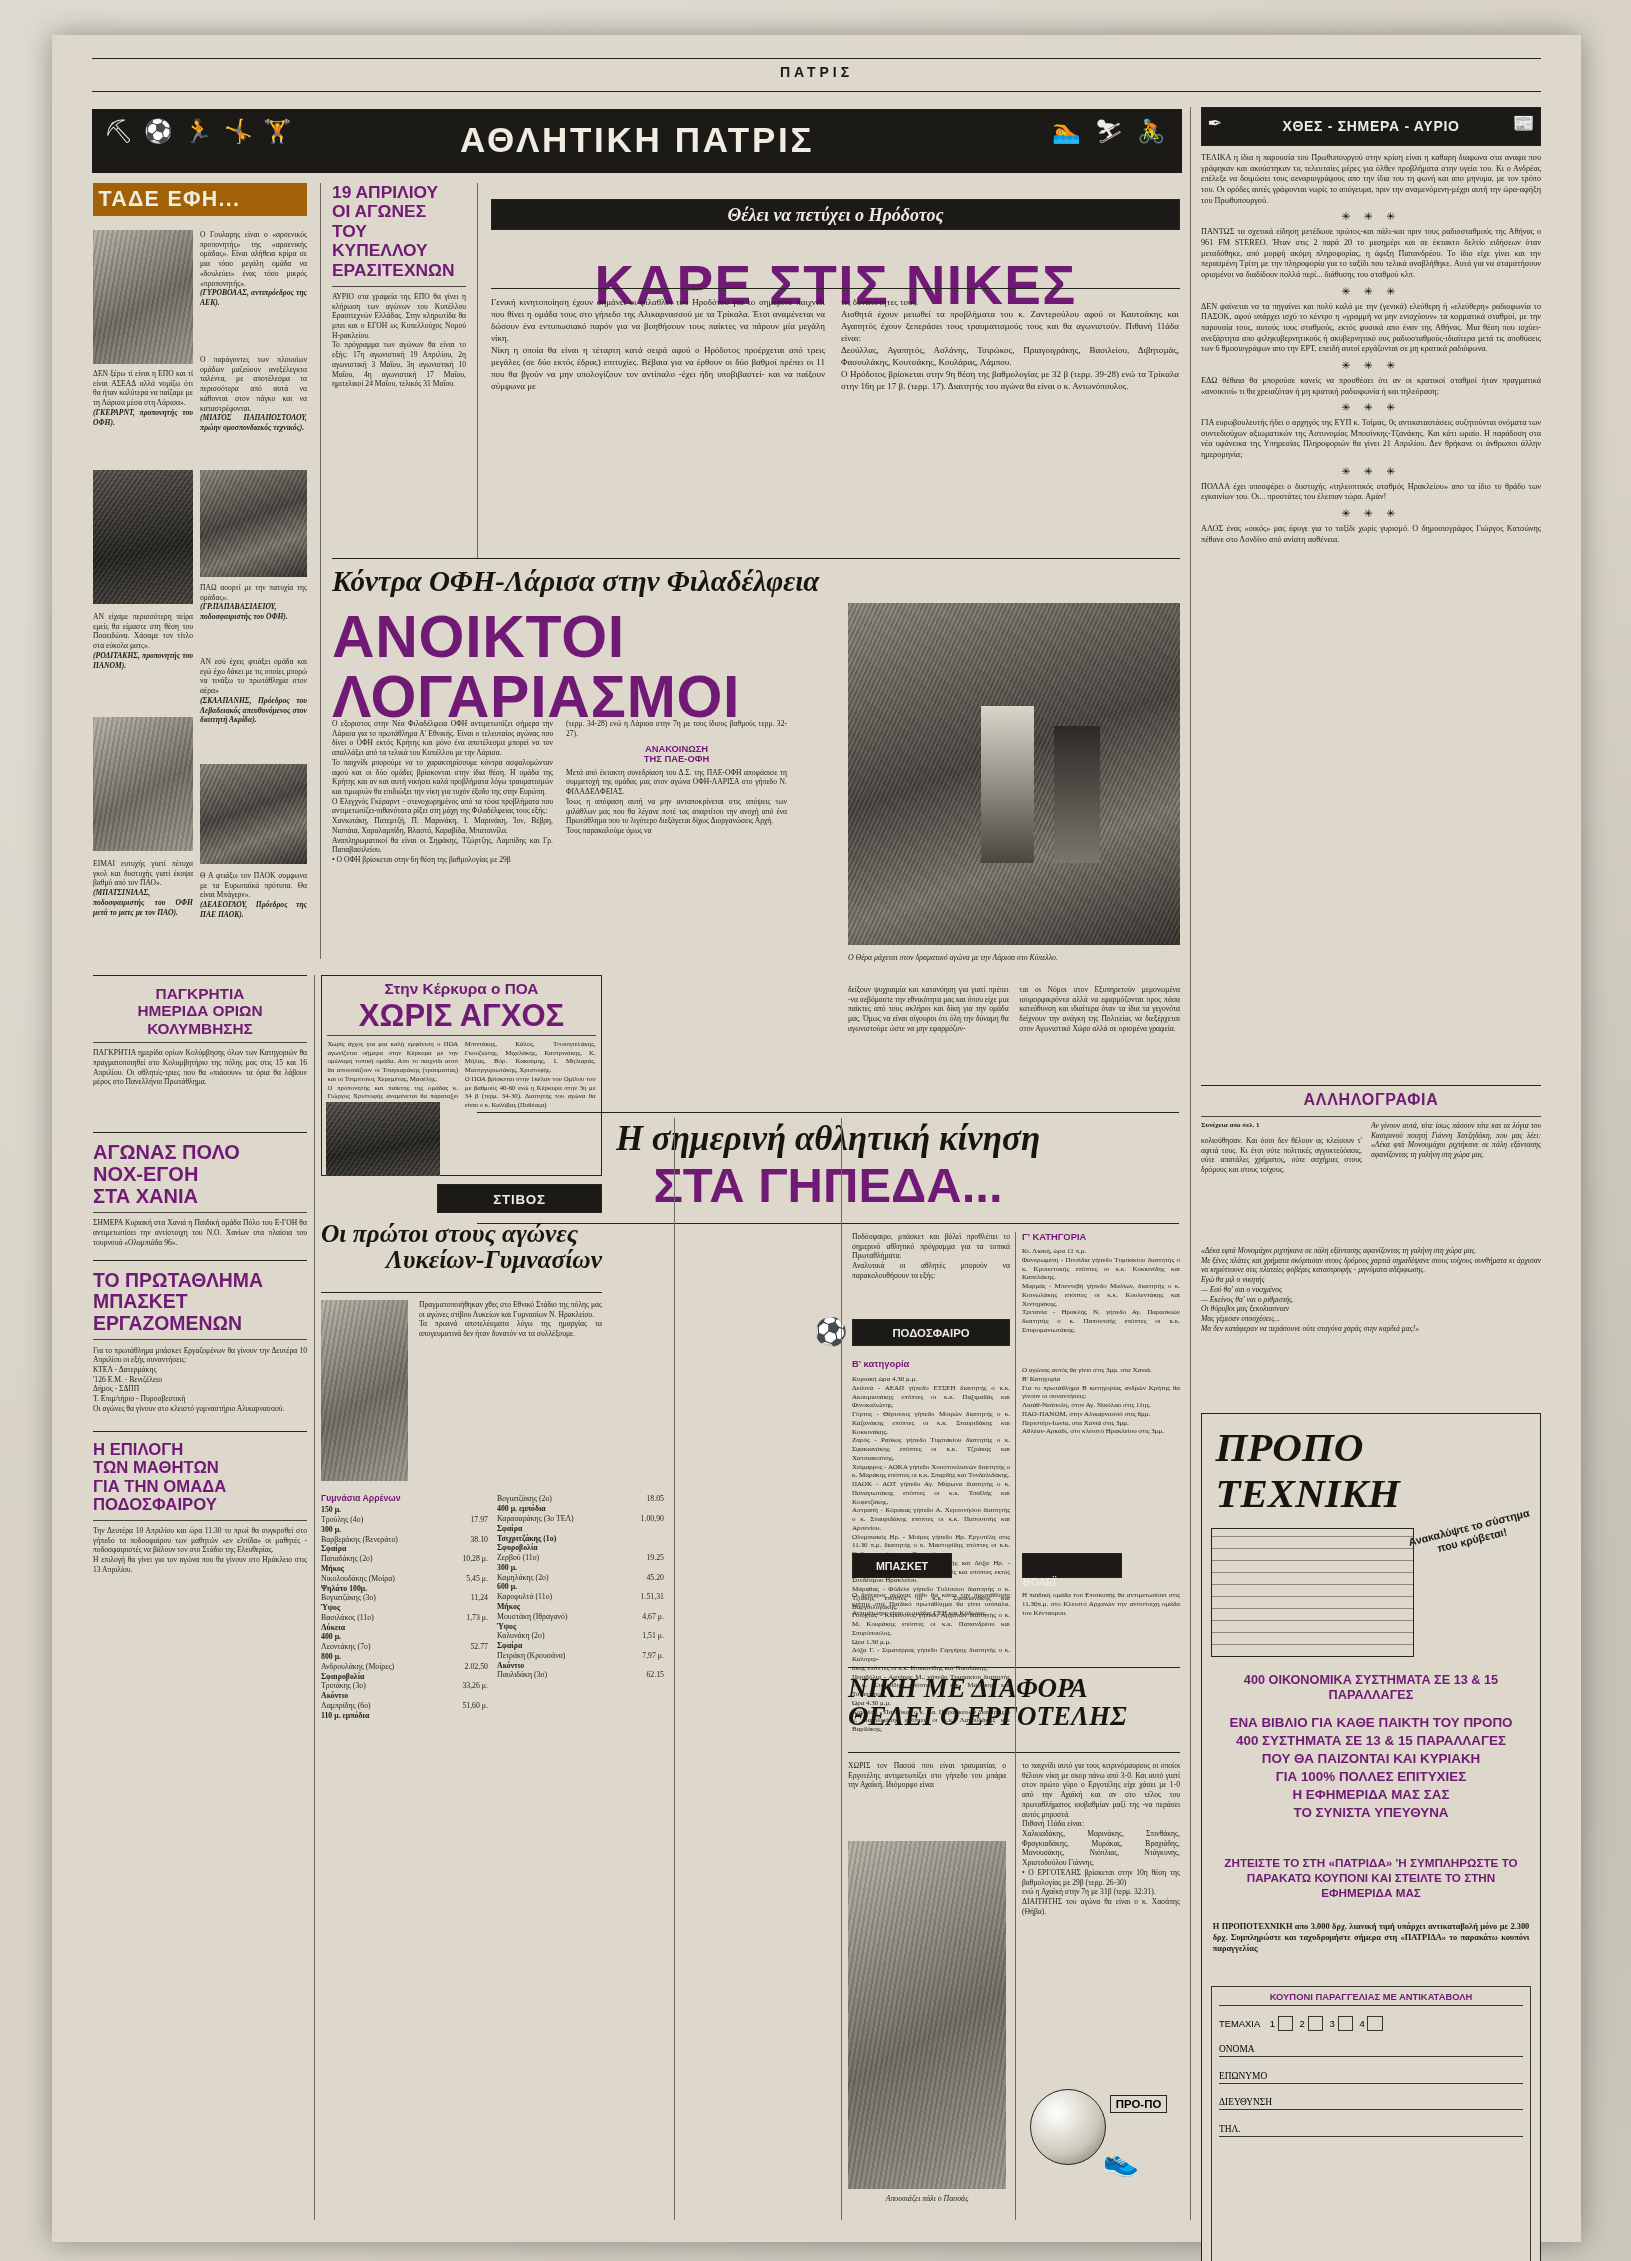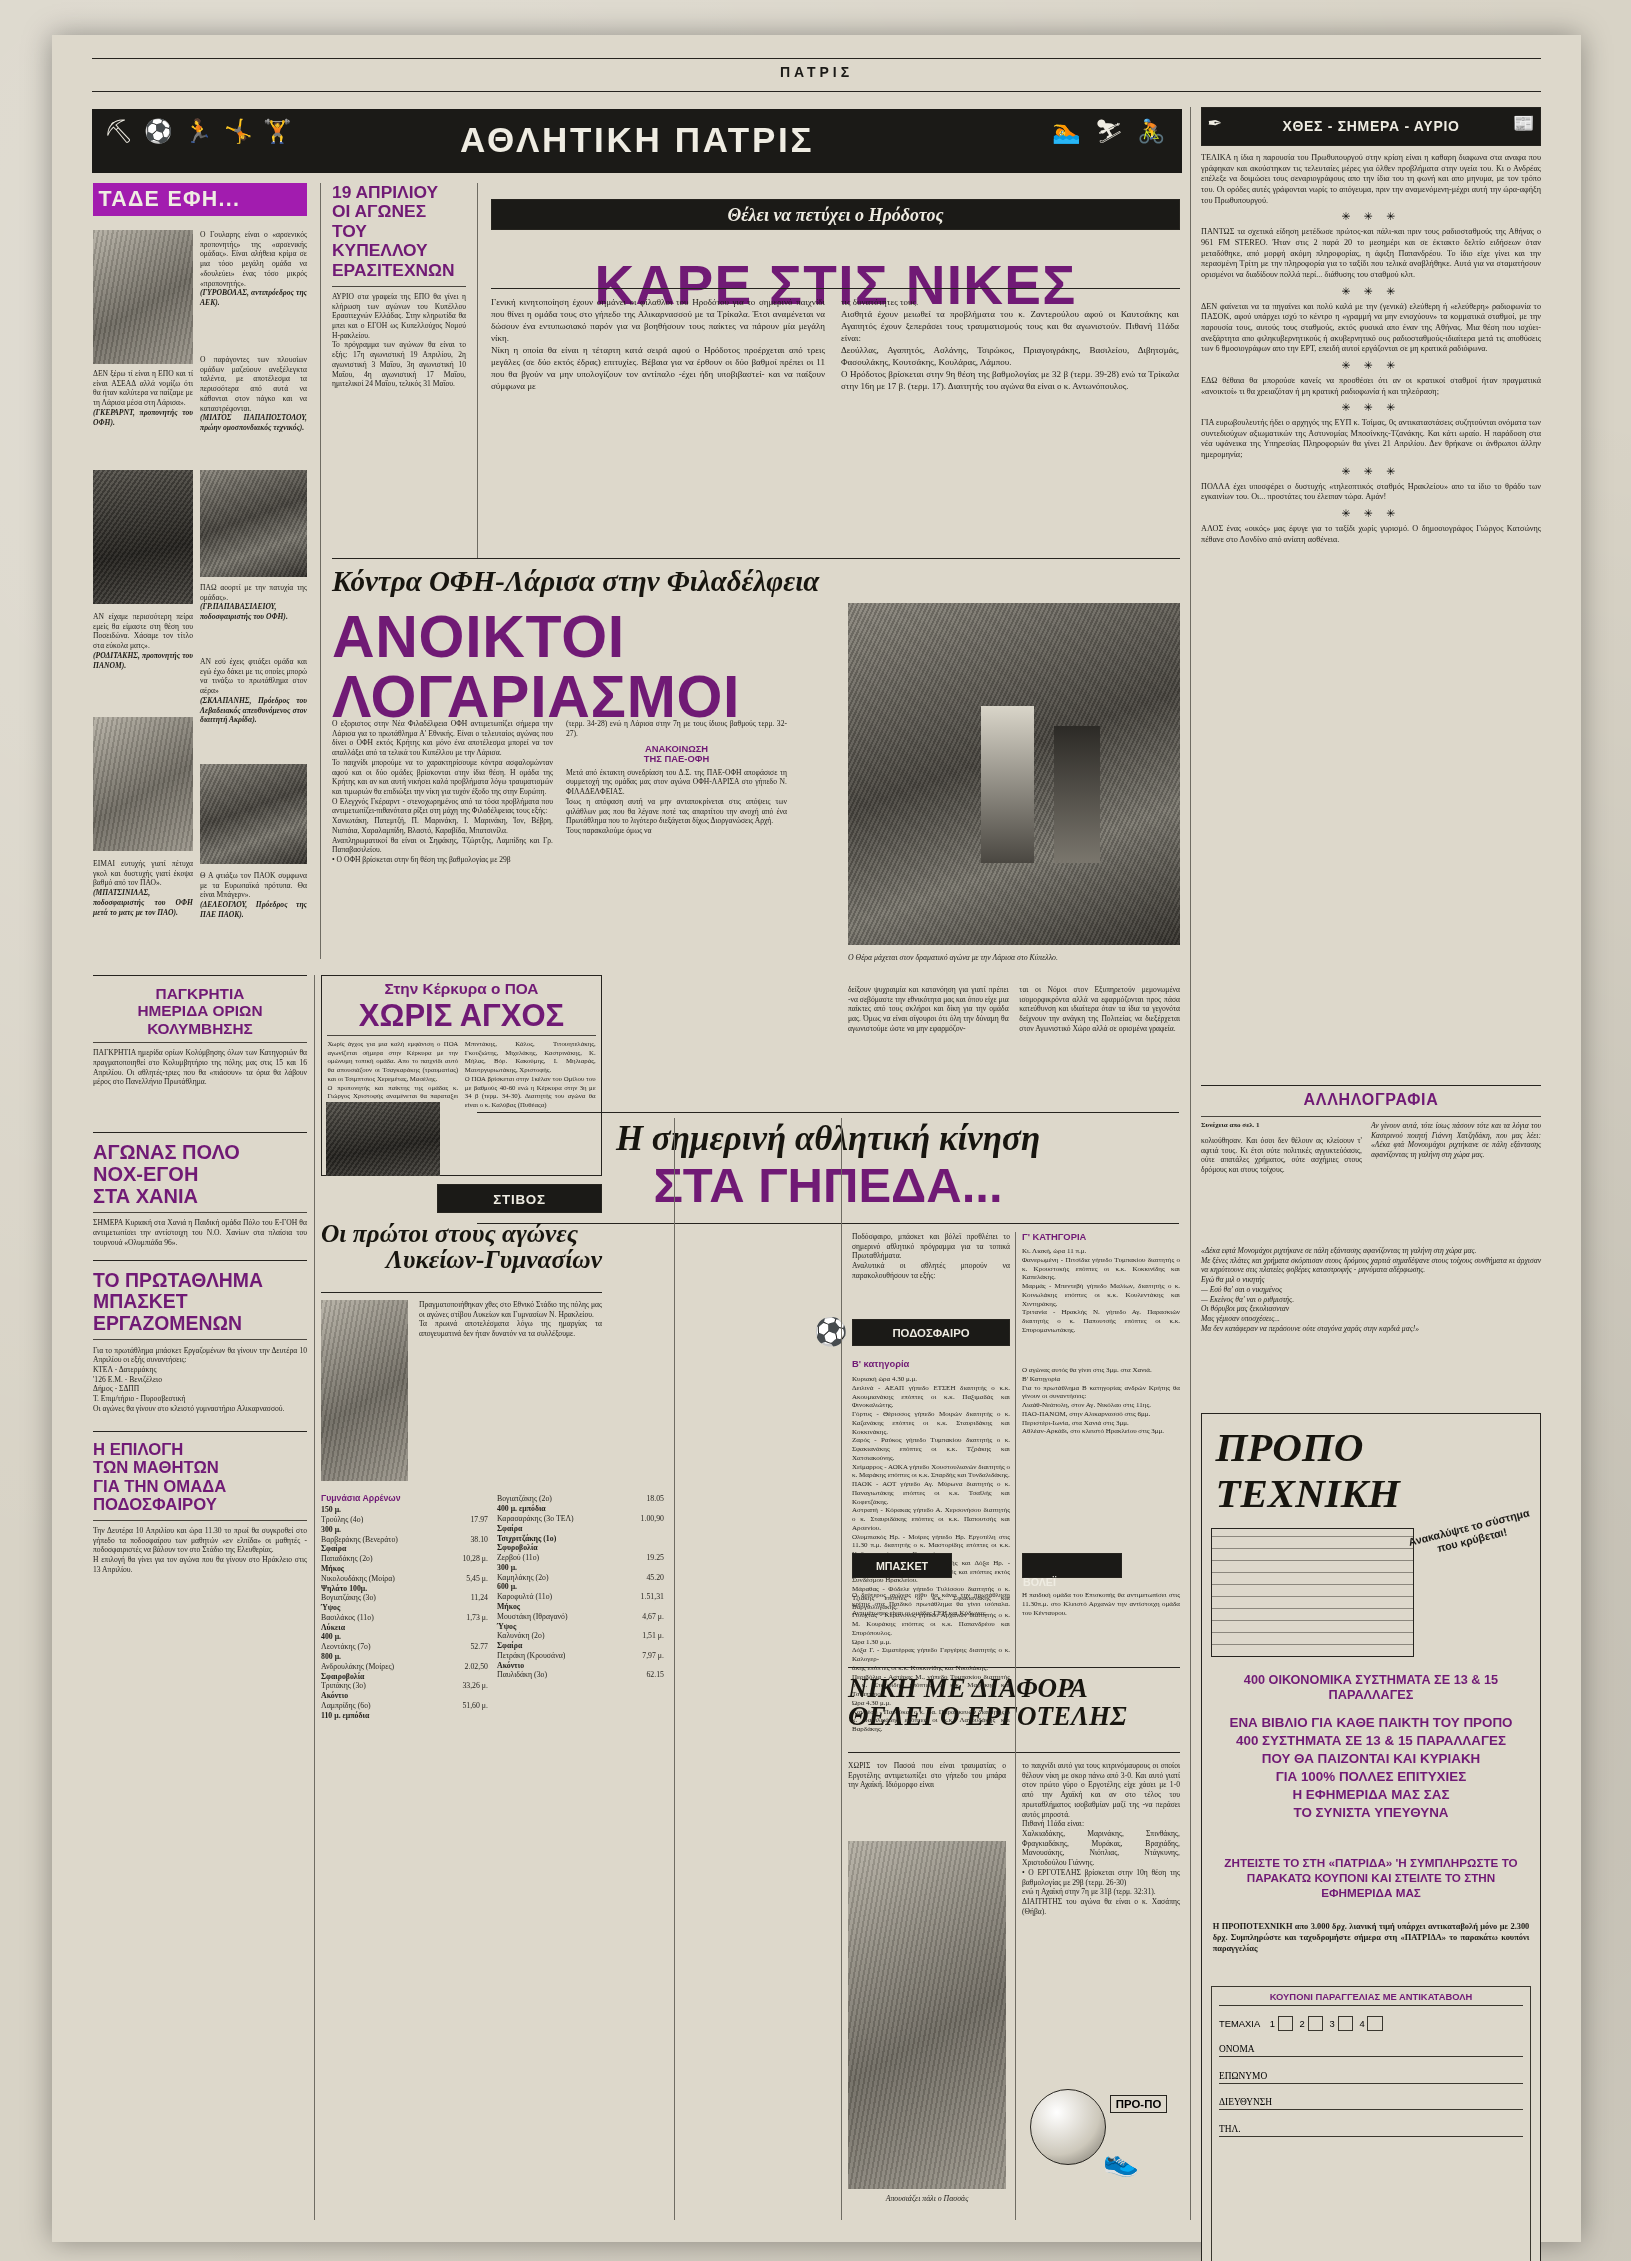--- a/index.html
+++ b/index.html
@@ -161,21 +161,21 @@
       <div style="margin-top:13.4px;font-size:9.4px;border-bottom:0.7px solid #3a372f;padding-bottom:2px;"><span>ΟΝΟΜΑ</span></div>
       <div style="margin-top:13.4px;font-size:9.4px;border-bottom:0.7px solid #3a372f;padding-bottom:2px;"><span>ΕΠΩΝΥΜΟ</span></div>
       <div style="margin-top:13.4px;font-size:9.4px;border-bottom:0.7px solid #3a372f;padding-bottom:2px;"><span>ΔΙΕΥΘΥΝΣΗ</span></div>
       <div style="margin-top:13.4px;font-size:9.4px;border-bottom:0.7px solid #3a372f;padding-bottom:2px;"><span>ΤΗΛ.</span></div>
     </div>
   </div>
 
   <div class="col-rule" style="left:1138px;top:72px;height:2113px;"></div>
 
   <div class="blk" style="left:41px;top:148px;width:214px;">
-    <div style="background:#a21caf;color:#efece2;font-family:'Liberation Sans',sans-serif;font-weight:bold;font-size:21.4px;padding:4px 5.4px;letter-spacing:1.3px;">ΤΑΔΕ ΕΦΗ...</div>
+    <div style="background:#a16207;color:#efece2;font-family:'Liberation Sans',sans-serif;font-weight:bold;font-size:21.4px;padding:4px 5.4px;letter-spacing:1.3px;">ΤΑΔΕ ΕΦΗ...</div>
   </div>
 
   <div class="blk" style="left:41px;top:195px;width:100px;height:134px;">
     <div class="photo light" style="width:100%;height:100%;"></div>
   </div>
   <div class="blk" style="left:148px;top:195px;width:107px;">
     <div class="tiny-txt">Ο Γουλαρης είναι ο «αρσενικός προπονητής» της «αρσενικής ομάδας». Είναι αλήθεια κρίμα σε μια τόσο μεγάλη ομάδα να «δουλεύει» ένας τόσο μικρός «προπονητής».</div>
     <div class="tiny-txt ital" style="font-weight:bold;">(ΓΥΡΟΒΟΛΑΣ, αντιπρόεδρος της ΑΕΚ).</div>
   </div>
   <div class="blk" style="left:148px;top:320px;width:107px;">

